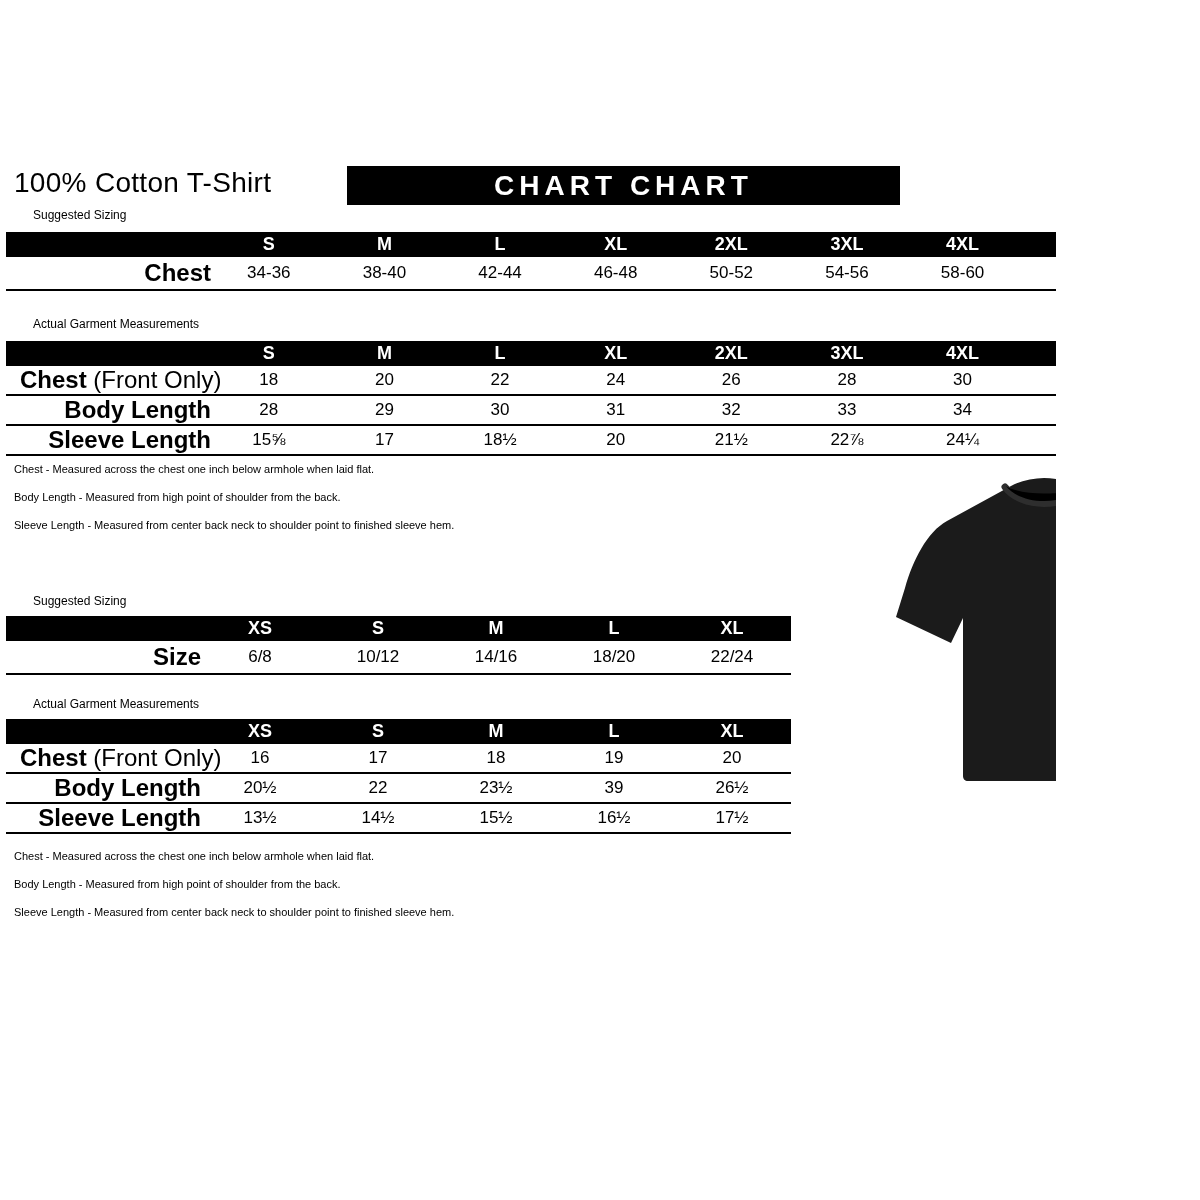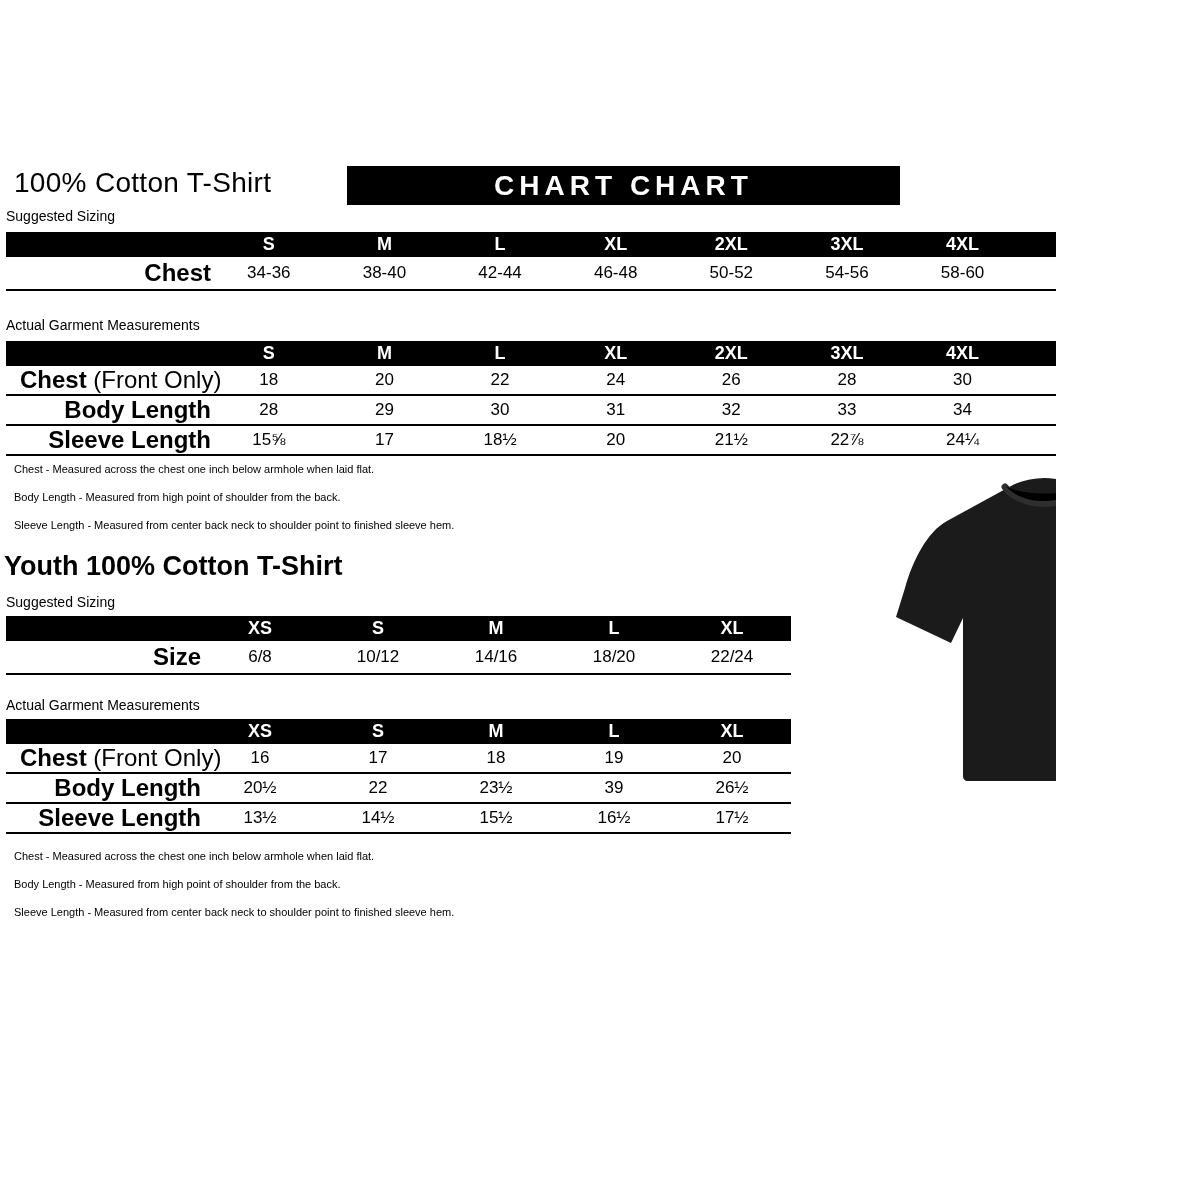--- a/index.html
+++ b/index.html
@@ -11,21 +11,21 @@
   }
   .page { position:relative; width:1056px; height:1200px; overflow:hidden; background:#fff; }
   .abs { position:absolute; }
 
   .page-title { font-size:28px; font-weight:400; letter-spacing:0.3px; white-space:nowrap; }
   .banner {
     background:#000; color:#fff;
     display:flex; align-items:center; justify-content:center;
     font-weight:700; font-size:28px; letter-spacing:5px; white-space:nowrap;
   }
-  .section-label { font-size:14px; white-space:nowrap; }
+  .section-label { font-size:12px; white-space:nowrap;margin-left:27px; }
   .youth-title { font-size:27px; font-weight:700; white-space:nowrap; }
 
   table.size-table { position:absolute; border-collapse:collapse; table-layout:fixed; }
   .size-table th {
     background:#000; color:#fff; font-weight:700;
     font-size:18px; height:25px; text-align:center; padding:0;
   }
   .size-table td {
     text-align:center; height:28px; font-size:17px;
     border-bottom:2px solid #000; padding:0;
@@ -136,21 +136,20 @@
         </tr>
     </tbody>
   </table>
 
   <div class="abs notes" style="left:14px; top:455px;">
     <div class="note">Chest - Measured across the chest one inch below armhole when laid flat.</div>
     <div class="note">Body Length - Measured from high point of shoulder from the back.</div>
     <div class="note">Sleeve Length - Measured from center back neck to shoulder point to finished sleeve hem.</div>
   </div>
 
-  <h2 class="abs youth-title" style="left:4px; top:551px;">Youth 100% Cotton T-Shirt</h2>
 
   <div class="abs section-label" style="left:6px; top:594px;">Suggested Sizing</div>
 
   <table class="size-table tall" style="left:6px; top:616px; width:785px;">
     <colgroup>
         <col style="width:195px">
       </colgroup>
     <thead>
       <tr>
         <th></th>

